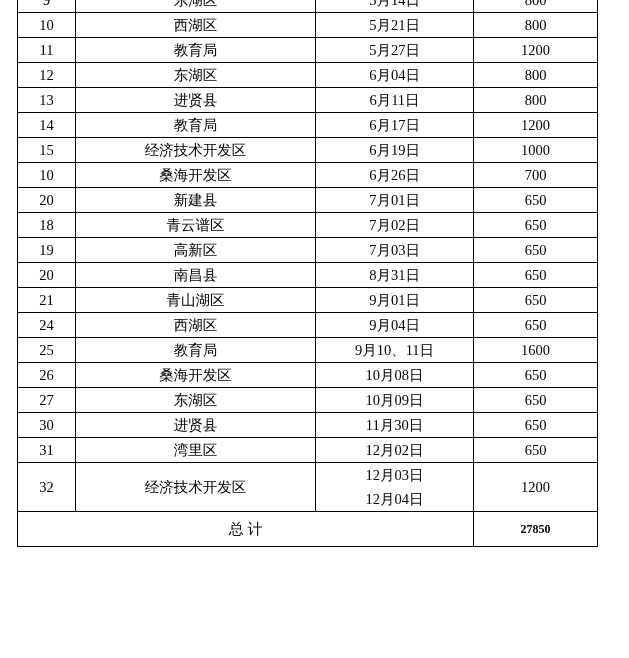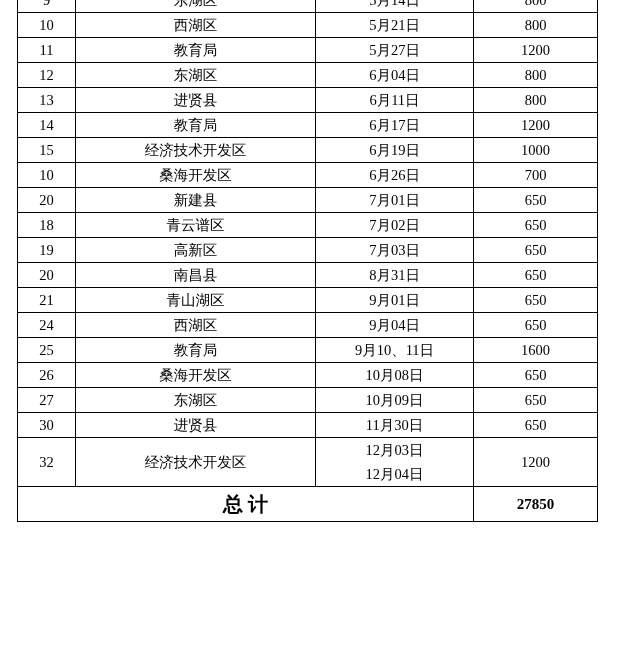--- a/index.html
+++ b/index.html
@@ -55,26 +55,26 @@
   td.date-stack {
     line-height: 22px;
     padding: 2px 0;
   }
   td.date-stack span {
     display: block;
   }
   tr.total-row td {
     height: 34px;
     line-height: 34px;
-    font-weight: bold;
-    font-size: 20px;
+    font-weight: normal;
+    font-size: 15px;
   }
   tr.total-row td.total-amt {
     font-weight: bold;
-    font-size: 15px;
+    font-size: 12px;
   }
 </style>
 </head>
 <body>
 
 <div class="sheet">
   <table class="data-table">
     <colgroup>
       <col class="c-no">
       <col class="c-unit">
@@ -206,20 +206,26 @@
 
 
 
       <tr class="row">
         <td class="cell-no">30</td>
         <td class="cell-unit">进贤县</td>
         <td class="cell-date">11月30日</td>
         <td class="cell-amt">650</td>
       </tr>
 
+      <tr class="row">
+        <td class="cell-no">31</td>
+        <td class="cell-unit">湾里区</td>
+        <td class="cell-date">12月02日</td>
+        <td class="cell-amt">650</td>
+      </tr>
 
       <tr class="row row-tall">
         <td class="cell-no">32</td>
         <td class="cell-unit">经济技术开发区</td>
         <td class="cell-date date-stack">
           <span>12月03日</span>
           <span>12月04日</span>
         </td>
         <td class="cell-amt">1200</td>
       </tr>

